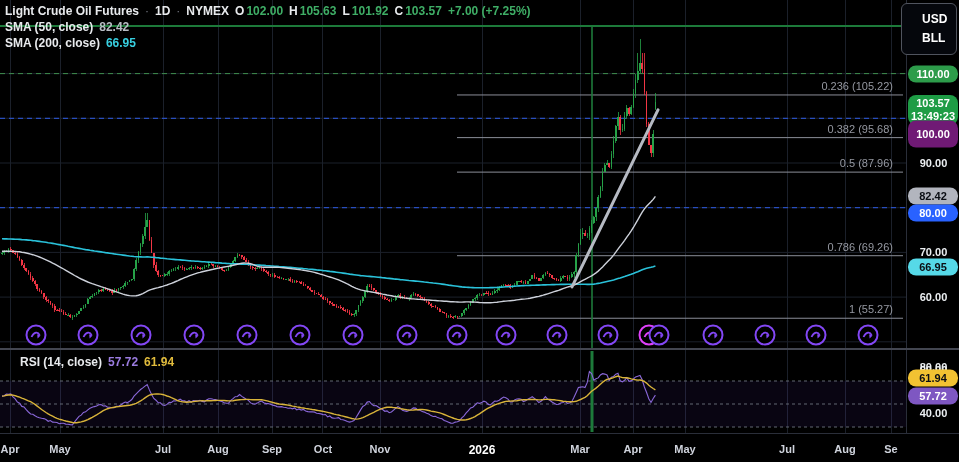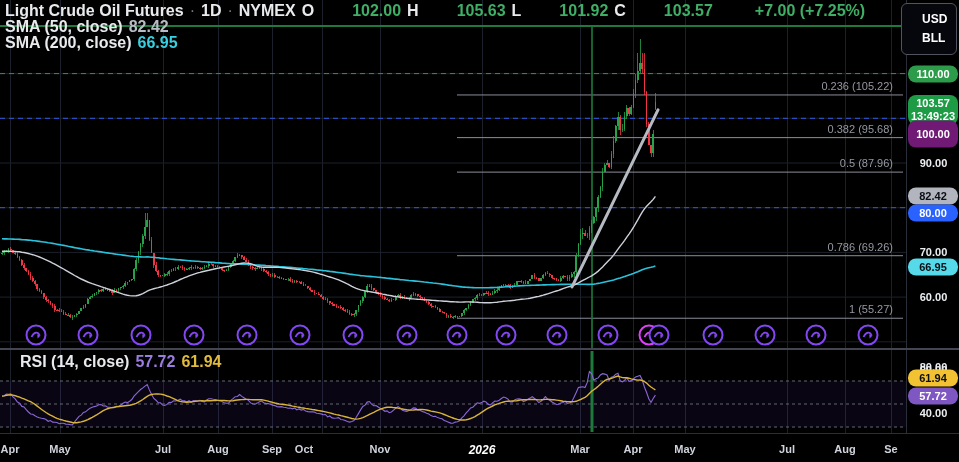--- a/index.html
+++ b/index.html
@@ -1,23 +1,23 @@
 <!DOCTYPE html>
 <html><head>
 <meta charset="utf-8">
 <style>
   html,body{margin:0;padding:0;background:#000;}
   #app{position:relative;width:959px;height:462px;background:#000;overflow:hidden;
        font-family:"Liberation Sans",sans-serif;-webkit-font-smoothing:antialiased;}
   #chart-svg{position:absolute;left:0;top:0;}
   
   .legend{position:absolute;left:5px;top:3px;z-index:30;}
-  .lrow{display:flex;align-items:center;gap:6px;height:16px;font-size:16px;font-weight:700;color:#e8eaed;white-space:nowrap;}
+  .lrow{display:flex;align-items:center;gap:6px;height:16px;font-size:12px;font-weight:700;color:#e8eaed;white-space:nowrap;}
   .lrow .dot{color:#787b86;font-weight:400;}
-  .gv{color:#3fae66;margin-left:36px;}
+  .gv{color:#3fae66;}
   .ohlc{display:flex;gap:2px;}
   .muted{color:#b8bcc4;}
   .cyanv{color:#38cfe0;}
   .purplev{color:#9b7ce0;}
   .yellowv{color:#e0bb3c;}
   .rsi-legend{position:absolute;left:20px;top:354px;z-index:30;}
   
   .scale{position:absolute;left:906px;top:0;width:53px;height:434px;background:#000;border-left:1px solid #2a2e39;z-index:20;}
   .tick{position:absolute;left:0;width:100%;text-align:center;font-size:11px;font-weight:700;color:#eceff2;transform:translateY(-50%);}
   .badge{position:absolute;left:1px;width:50px;border-radius:8px;text-align:center;font-size:11px;font-weight:700;
@@ -857,23 +857,23 @@
 
   <div class="divider" style="top:348px;height:2px;background:#434651;"></div>
   <div class="divider" style="top:433px;height:1px;background:#2a2e39;"></div>
 
   <div class="taxis" id="taxis">
       <div class="month" style="left: 10px;">Apr</div>
       <div class="month" style="left: 60px;">May</div>
       <div class="month" style="left: 163px;">Jul</div>
       <div class="month" style="left: 218px;">Aug</div>
       <div class="month" style="left: 272px;">Sep</div>
-      <div class="month" style="left: 304px;">Oct</div>
+      <div class="month" style="left: 323px;">Oct</div>
       <div class="month" style="left: 380px;">Nov</div>
-      <div class="month year" style="left: 482px; font-style: italic;">2026</div>
+      <div class="month year" style="left: 482px;">2026</div>
       <div class="month" style="left: 580px;">Mar</div>
       <div class="month" style="left: 633px;">Apr</div>
       <div class="month" style="left: 685px;">May</div>
       <div class="month" style="left: 787px;">Jul</div>
       <div class="month" style="left: 845px;">Aug</div>
       <div class="month" style="left: 891px;">Se</div>
     </div>
 
   <div class="unitbox">
     <div class="u">USD</div>

